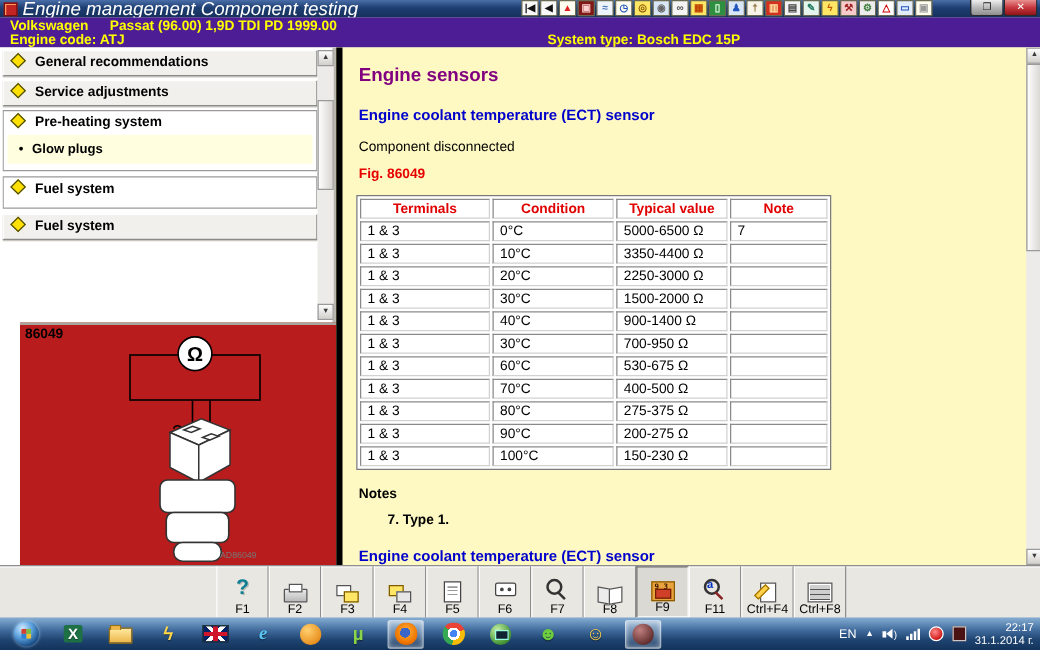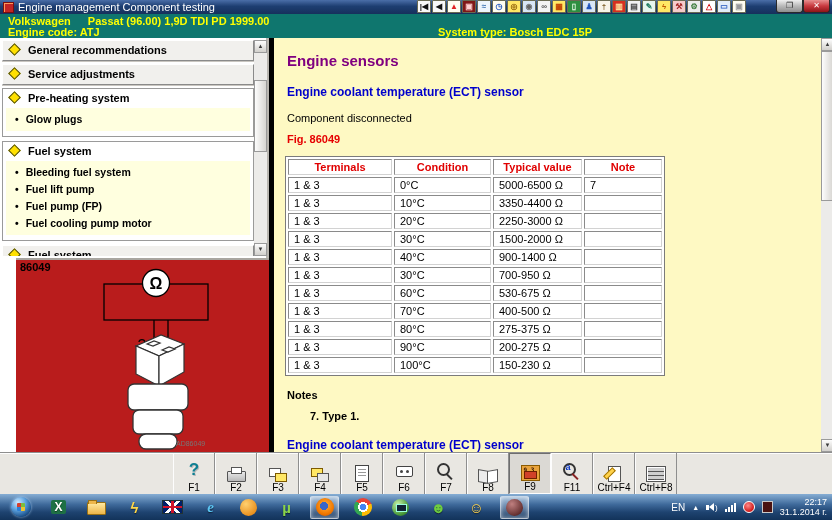--- a/index.html
+++ b/index.html
@@ -4,32 +4,32 @@
 <style>
   html,body{margin:0;padding:0}
   body{width:832px;height:520px;position:relative;overflow:hidden;
        font-family:"Liberation Sans",sans-serif;background:#d6d3ce;}
 
   
   .titlebar{position:absolute;left:0;top:0;width:832px;height:14px;
     background:linear-gradient(#4a6ea8,#1d3e71 45%,#16305c);display:flex;align-items:center;}
   .appicon{width:9px;height:9px;margin:0 4px 0 3px;background:#c22424;border:1px solid #7a0e0e;
     box-shadow:inset 1px 1px 0 #ff9a5a;}
-  .apptitle{color:#fff;font-size:11px;white-space:nowrap;}
+  .apptitle{color:#fff;font-size:15px;white-space:nowrap;font-style:italic;}
   .iconstrip{position:absolute;left:417px;top:0;display:flex;}
   .t-ico{width:14px;height:13px;margin-right:1px;border:1px solid #6a6a52;border-radius:1px;
     font-size:8px;line-height:12px;text-align:center;box-sizing:border-box;overflow:hidden;font-weight:bold;}
   .winbtns{position:absolute;right:2px;top:0;display:flex;}
   .winbtn{width:27px;height:13px;border:1px solid #2a2a2a;border-top:none;border-radius:0 0 3px 3px;
     font-size:8px;line-height:12px;text-align:center;color:#fff;box-sizing:border-box;}
   .winbtn.restore{background:linear-gradient(#efefef,#b9b9b9 50%,#8f8f8f);color:#222;}
   .winbtn.close{background:linear-gradient(#e88f8f,#c8393f 50%,#8f1418);}
 
   
-  .vheader{position:absolute;left:0;top:14px;width:832px;height:24px;background:#0f766e;color:#ffff00;
+  .vheader{position:absolute;left:0;top:14px;width:832px;height:24px;background:#4c1d95;color:#ffff00;
     font-size:11px;font-weight:bold;}
   .vh-line1{position:absolute;left:8px;top:1px;white-space:nowrap;}
   .vh-line1 .model{margin-left:14px;}
   .vh-line2{position:absolute;left:8px;top:12px;}
   .vh-system{position:absolute;left:438px;top:12px;}
 
   
   .main{position:absolute;left:0;top:38px;width:832px;height:414px;background:#d6d3ce;}
   .sidebar{position:absolute;left:0;top:0;width:269px;height:414px;background:#fff;
     border-right:3px solid #b9b6b0;box-sizing:border-box;}
@@ -232,26 +232,20 @@
         <div class="acc-head closed"><span class="diamond"></span><span>General recommendations</span></div>
         <div class="acc-head closed"><span class="diamond"></span><span>Service adjustments</span></div>
         <div class="acc-group">
           <div class="acc-head open"><span class="diamond"></span><span>Pre-heating system</span></div>
           <div class="acc-items">
             <div class="acc-item"><span class="bullet">•</span><span>Glow plugs</span></div>
           </div>
         </div>
         <div class="acc-group">
           <div class="acc-head open"><span class="diamond"></span><span>Fuel system</span></div>
-          <div class="acc-items">
-            <div class="acc-item"><span class="bullet">•</span><span>Bleeding fuel system</span></div>
-            <div class="acc-item"><span class="bullet">•</span><span>Fuel lift pump</span></div>
-            <div class="acc-item"><span class="bullet">•</span><span>Fuel pump (FP)</span></div>
-            <div class="acc-item"><span class="bullet">•</span><span>Fuel cooling pump motor</span></div>
-          </div>
         </div>
         <div class="acc-head closed"><span class="diamond"></span><span>Fuel system</span></div>
       </div>
 
     <div class="sbar acc-sbar">
       <div class="sbtn" style="top:0;">▲</div>
       <div class="sthumb" style="top:40px;height:72px;"></div>
       <div class="sbtn" style="bottom:0;">▼</div>
     </div>
 

